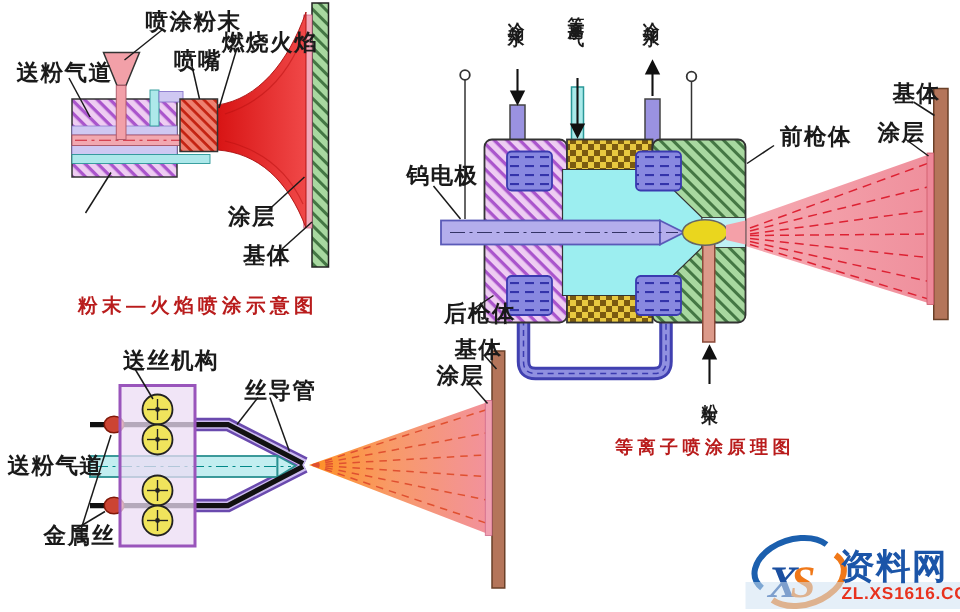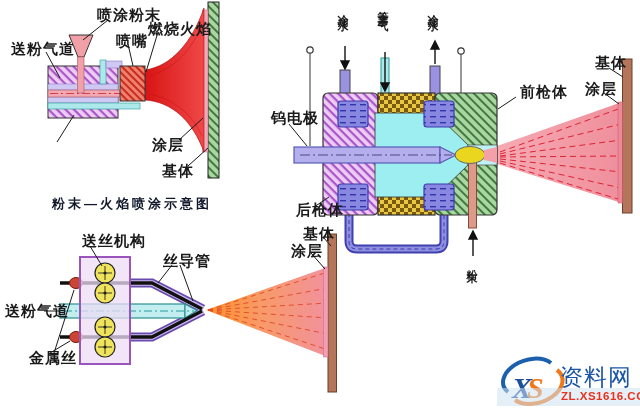--- a/index.html
+++ b/index.html
@@ -3,26 +3,26 @@
 <meta charset="utf-8">
 <style>
   html,body{margin:0;padding:0;background:#888;}
   #shot{position:relative;width:640px;height:408px;background:#ffffff;overflow:hidden;
         font-family:"Liberation Sans","DejaVu Sans",sans-serif;}
   #gfx{position:absolute;left:0;top:0;}
   .lbl{position:absolute;font-size:15px;font-weight:bold;color:#1a1a1a;
        white-space:nowrap;line-height:1.1;letter-spacing:1px;}
   .vlbl{position:absolute;font-size:11px;font-weight:bold;color:#1a1a1a;
         writing-mode:vertical-rl;text-orientation:upright;letter-spacing:3px;line-height:1;}
-  .cap{position:absolute;font-weight:bold;color:#0f172a;white-space:nowrap;}
+  .cap{position:absolute;font-weight:bold;color:#b91c1c;white-space:nowrap;}
   .capA{font-size:13px;letter-spacing:3px;}
   .capB{font-size:12px;letter-spacing:3px;}
   .wm-band{position:absolute;left:497px;top:388px;width:143px;height:18px;
            background:#cfe2f2;opacity:.55;}
-  .wm-name{position:absolute;left:560px;top:362px;font-size:23px;font-weight:normal;
+  .wm-name{position:absolute;left:560px;top:362px;font-size:23px;font-weight:bold;
            color:#1b55a8;letter-spacing:1px;font-family:"Liberation Sans",sans-serif;}
   .wm-url{position:absolute;left:561px;top:390px;font-size:11.5px;font-weight:bold;
           color:#e8321e;letter-spacing:.5px;}
 </style>
 </head>
 <body>
 
 <div id="shot">
 
 <svg id="gfx" width="640" height="408" viewBox="0 0 640 408">
@@ -256,18 +256,19 @@
 
 <div class="vlbl" style="left:337px;top:5px">冷却水</div>
 <div class="vlbl" style="left:377px;top:2px">等离子气</div>
 <div class="vlbl" style="left:427px;top:5px">冷却水</div>
 <div class="lbl" style="left:271px;top:110px">钨电极</div>
 <div class="lbl" style="left:520px;top:84px">前枪体</div>
 <div class="lbl" style="left:296px;top:202px">后枪体</div>
 <div class="lbl" style="left:595px;top:55px">基体</div>
 <div class="lbl" style="left:585px;top:81px">涂层</div>
 <div class="vlbl" style="left:466px;top:260px">粉末</div>
+<div class="cap capB" style="left:410px;top:290px">等离子喷涂原理图</div>
 
 <div class="wm-band"></div>
 <div class="wm-name">资料网</div>
 <div class="wm-url">ZL.XS1616.COM</div>
 
 </div>
 
 </body></html>

